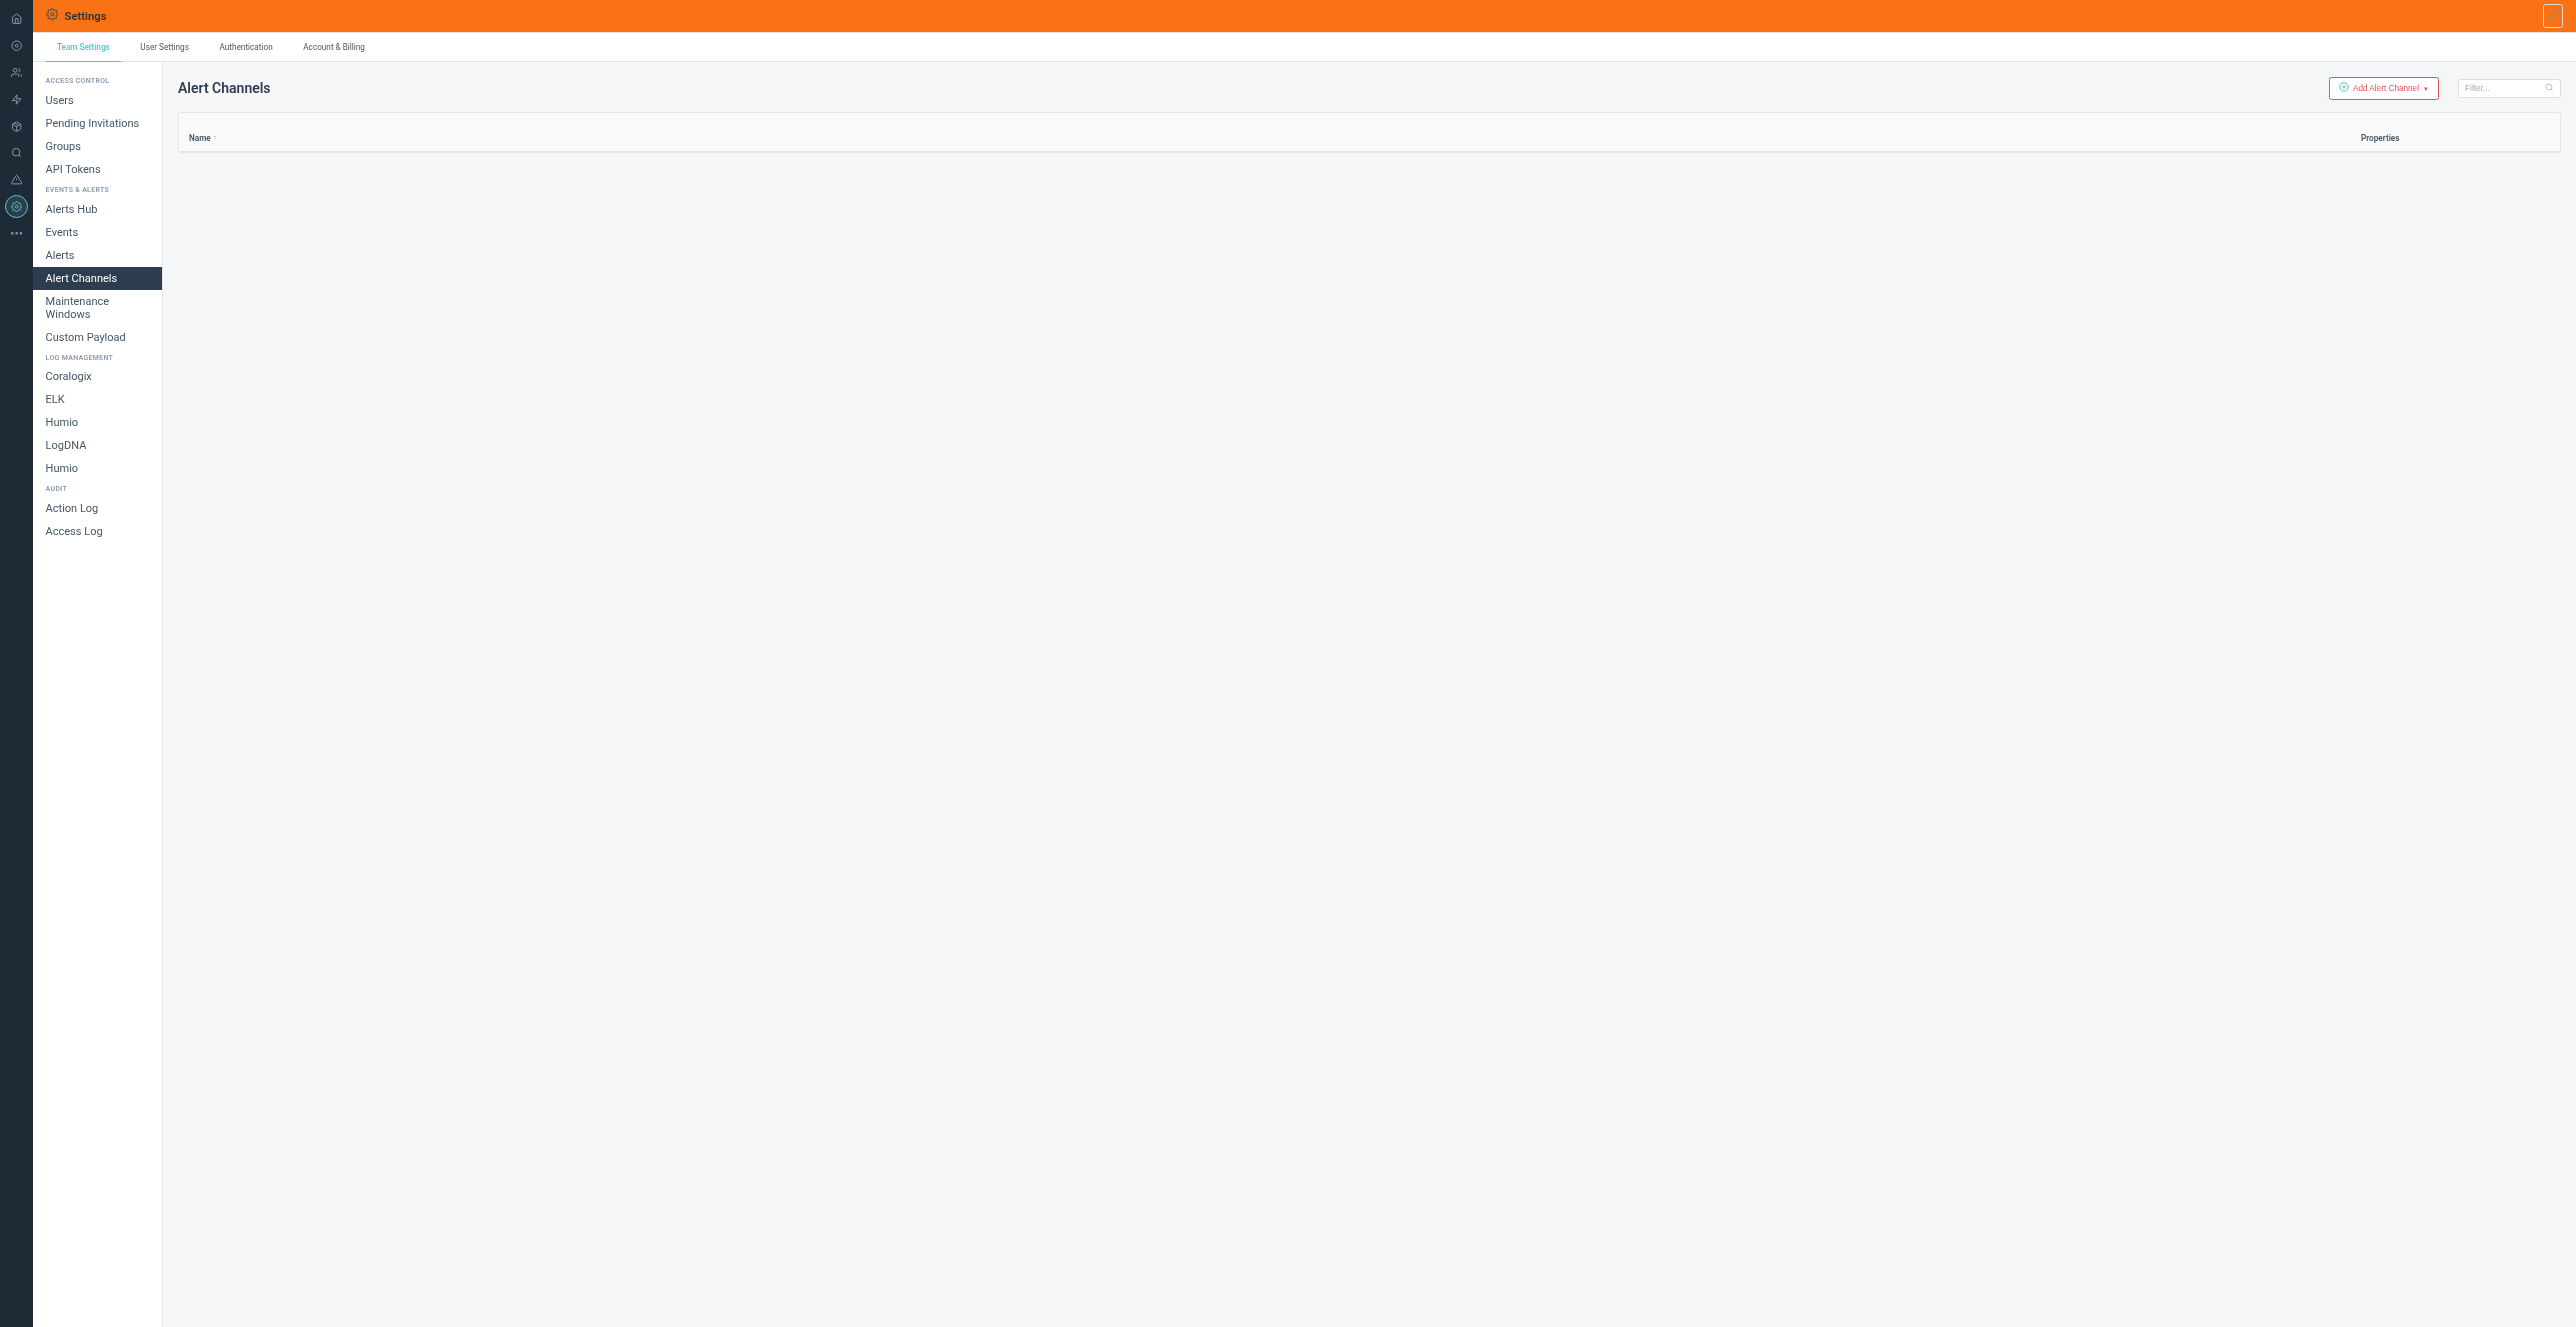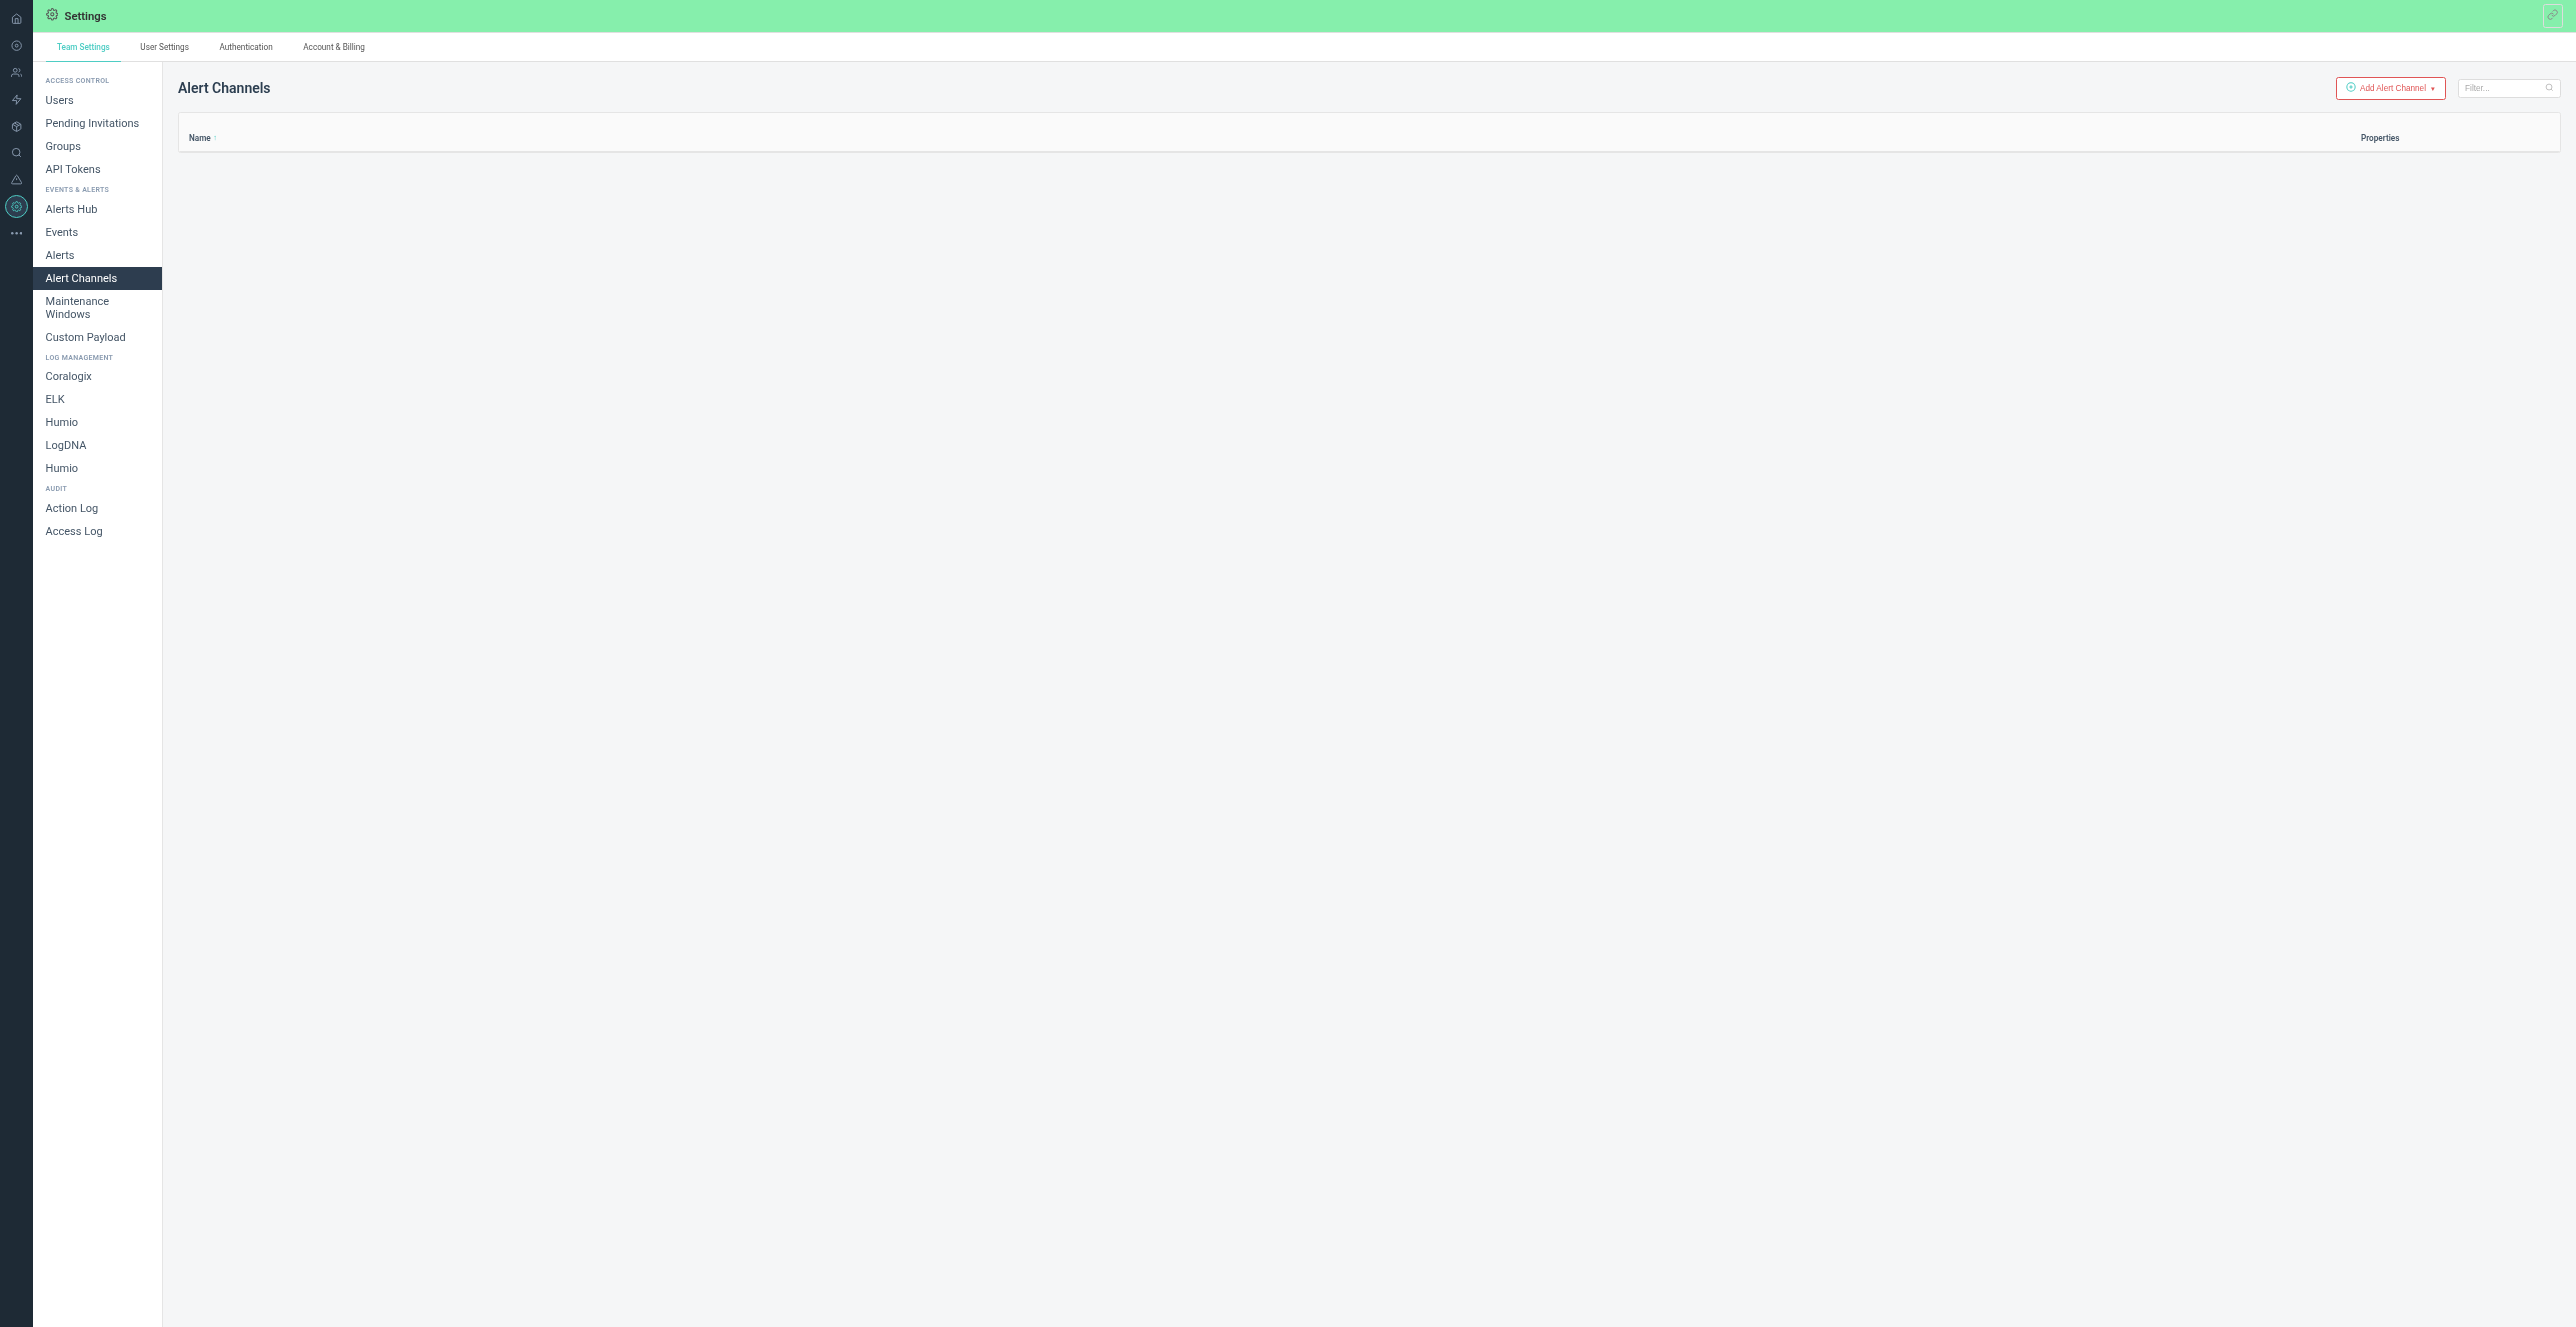--- a/index.html
+++ b/index.html
@@ -33,21 +33,21 @@
     
     .main-wrapper {
       flex: 1;
       display: flex;
       flex-direction: column;
       overflow: hidden;
     }
 
     
     .topbar {
-      background: #86efac;
+      background: #f97316;
       border-bottom: 0.6px solid #e0e0e0;
       padding: 0 12.6px;
       height: 33px;
       display: flex;
       align-items: center;
       justify-content: space-between;
       flex-shrink: 0;
     }
     .topbar-left {
       display: flex;
@@ -157,21 +157,21 @@
       margin-bottom: 12.6px;
     }
     .panel-title {
       font-size: 14px;
       font-weight: 600;
       color: #2c3e50;
     }
     .panel-actions {
       display: flex;
       align-items: center;
-      gap: 12px;
+      gap: 19px;
     }
     .add-btn {
       display: flex;
       align-items: center;
       gap: 3.8px;
       padding: 4.4px 8.8px;
       border: 1.3px solid #e05555;
       background: #fff;
       color: #e05555;
       border-radius: 2.5px;

